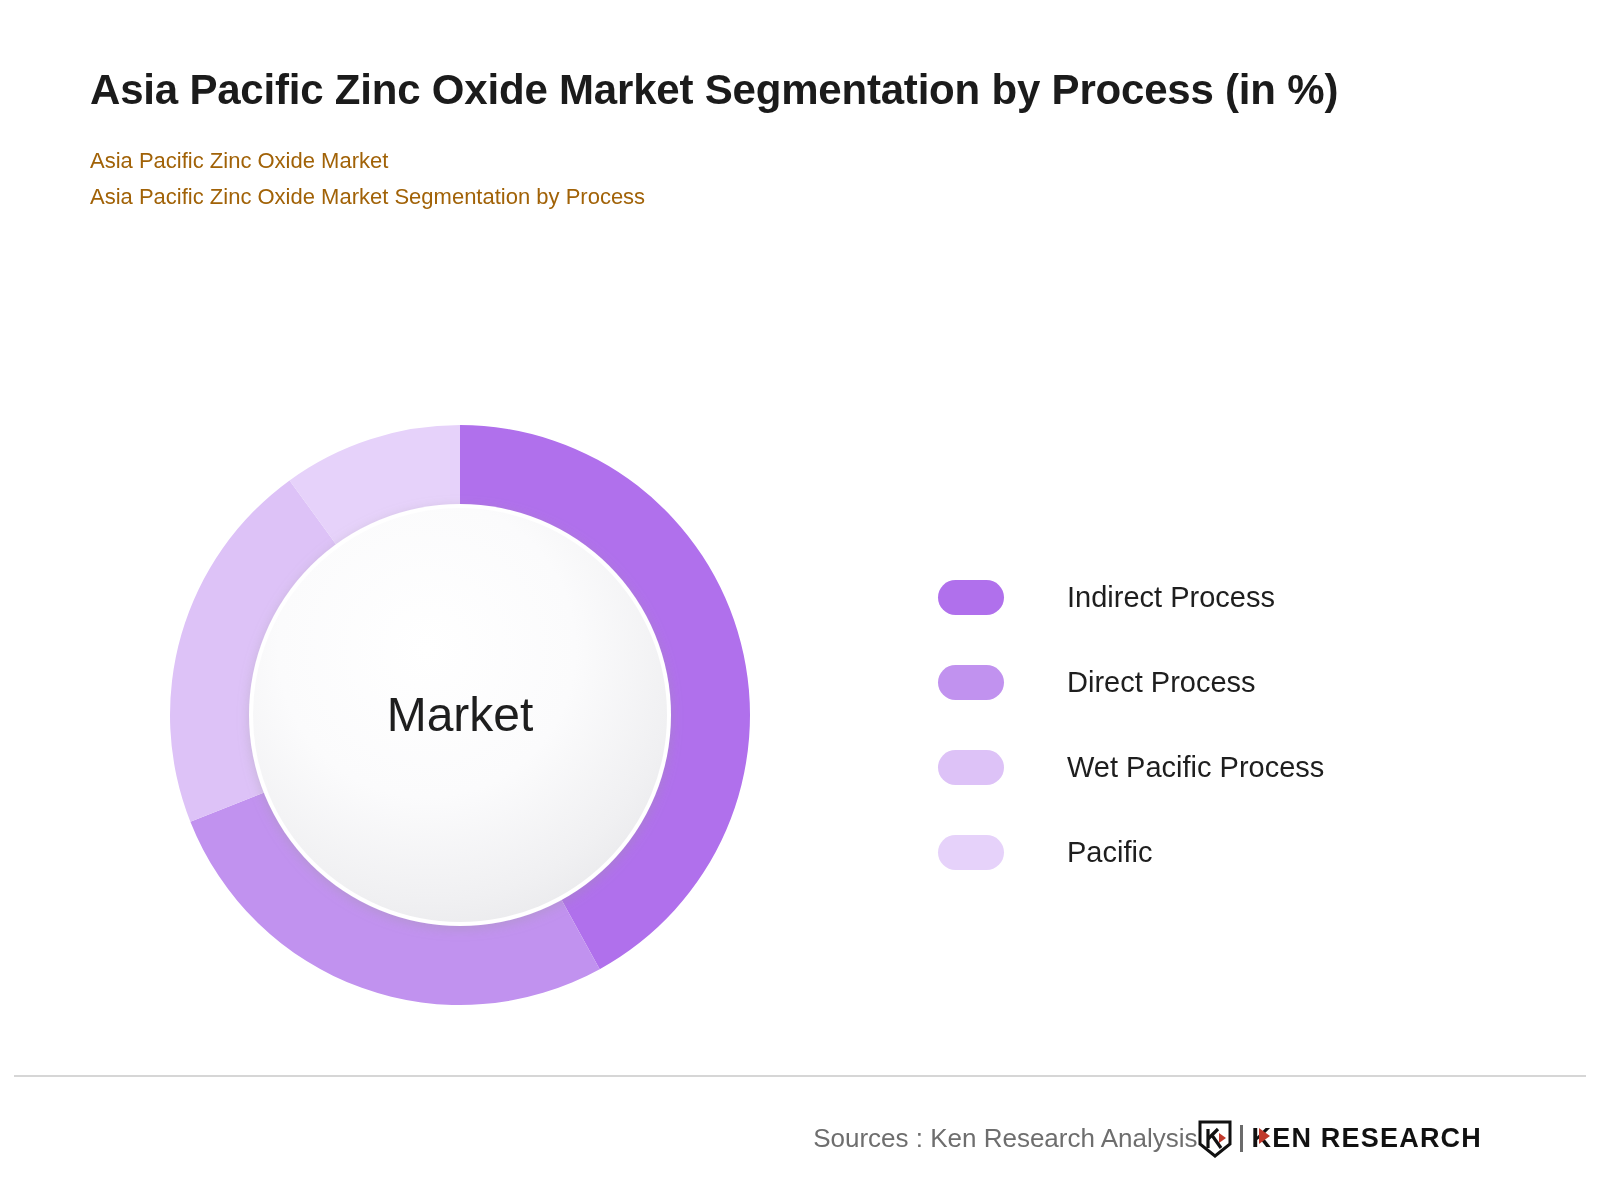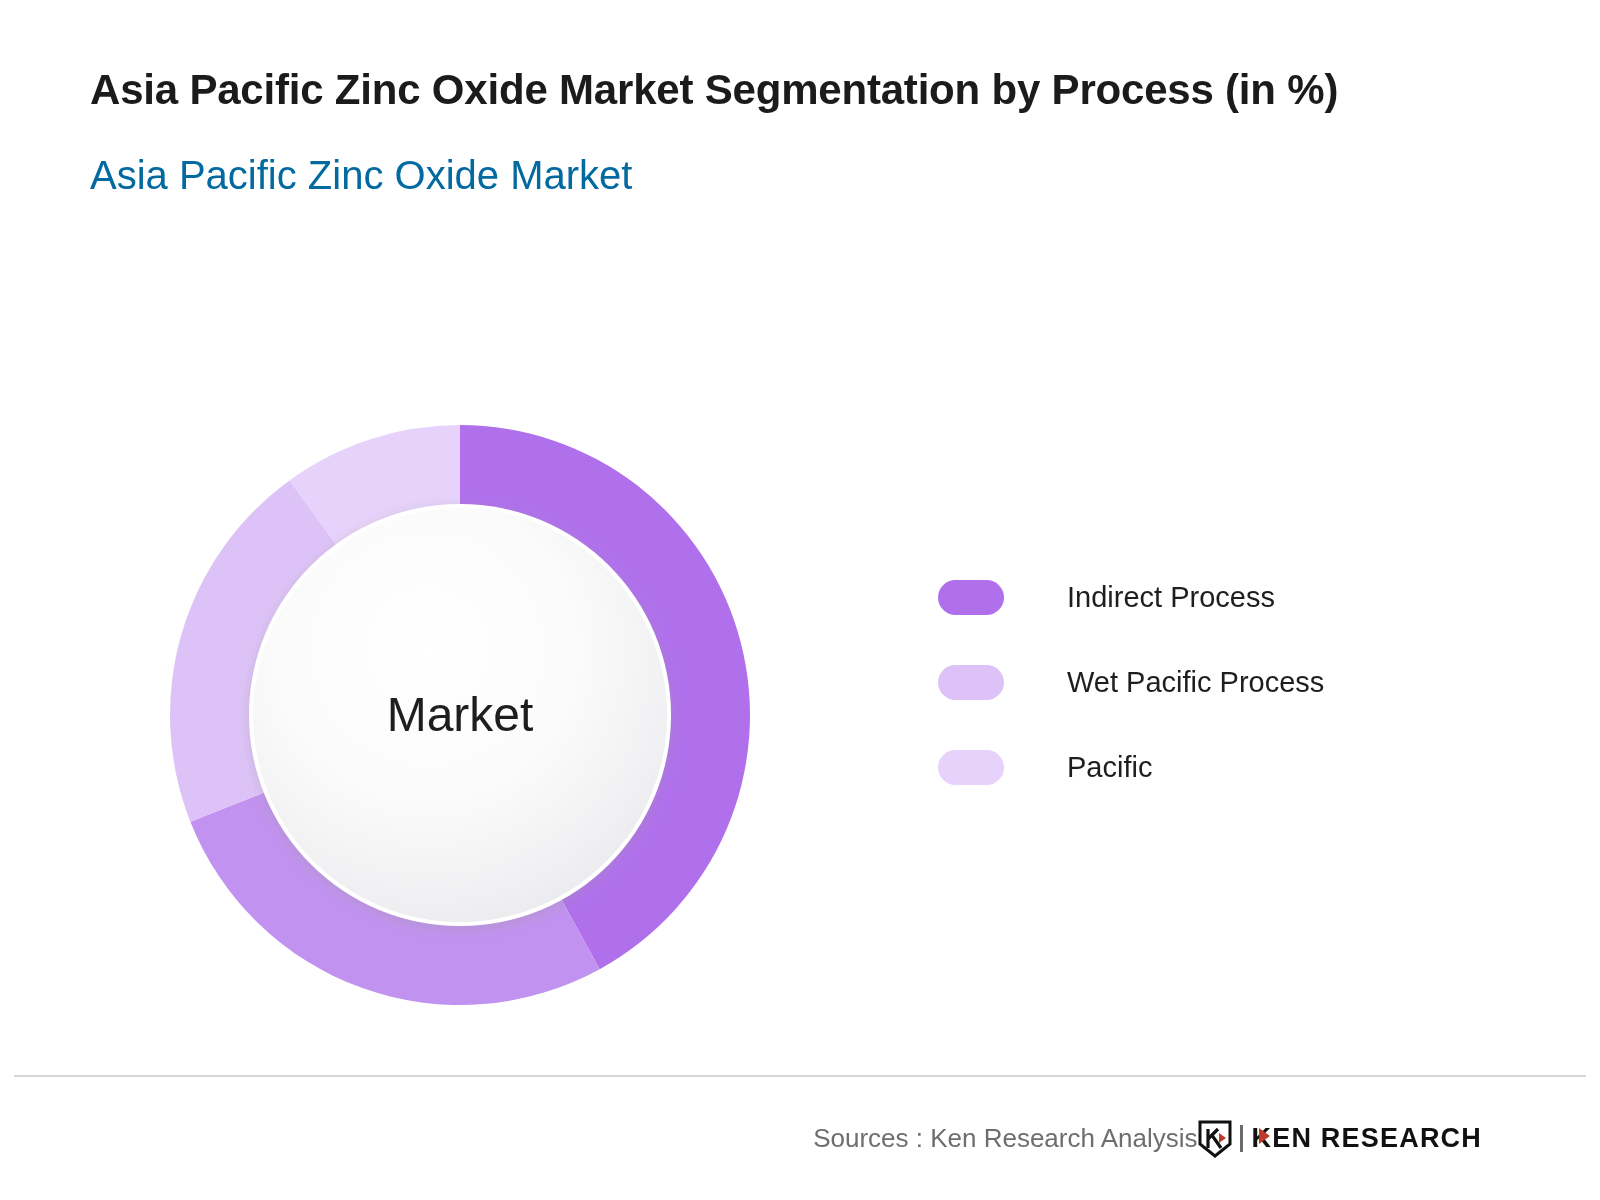--- a/index.html
+++ b/index.html
@@ -35,22 +35,22 @@
     line-height: 1.32;
     letter-spacing: -0.2px;
     max-width: 1430px;
   }
 
   .subtitle-block {
     margin-top: 26px;
   }
 
   .subtitle-line {
-    font-size: 40px;
-    color: #0369a1;
+    font-size: 22px;
+    color: #a16207;
     line-height: 1.62;
     font-weight: 400;
   }
 
   
   .chart-area {
     position: absolute;
     left: 0;
     top: 370px;
     width: 1600px;
@@ -197,20 +197,21 @@
 </style>
 </head>
 <body>
 
 <div class="page">
 
   <div class="header">
     <div class="chart-title">Asia Pacific Zinc Oxide Market Segmentation by Process (in %)</div>
     <div class="subtitle-block">
       <div class="subtitle-line">Asia Pacific Zinc Oxide Market</div>
+      <div class="subtitle-line">Asia Pacific Zinc Oxide Market Segmentation by Process</div>
     </div>
   </div>
 
   <div class="chart-area">
 
     <div class="donut-wrap">
       <svg class="donut-svg" viewBox="0 0 580 580">
         <defs>
           <radialGradient id="hubGrad" cx="42%" cy="34%" r="78%">
             <stop offset="0%" stop-color="#ffffff"></stop>
@@ -236,20 +237,24 @@
         <div class="cl-line">Market</div>
       </div>
     </div>
 
     <div class="legend" id="legend">
         <div class="legend-item">
           <div class="legend-swatch" style="background: rgb(176, 112, 236);"></div>
           <div class="legend-label">Indirect Process</div>
         </div>
         <div class="legend-item">
+          <div class="legend-swatch" style="background: rgb(193, 146, 239);"></div>
+          <div class="legend-label">Direct Process</div>
+        </div>
+        <div class="legend-item">
           <div class="legend-swatch" style="background: rgb(221, 194, 247);"></div>
           <div class="legend-label">Wet Pacific Process</div>
         </div>
         <div class="legend-item">
           <div class="legend-swatch" style="background: rgb(230, 210, 250);"></div>
           <div class="legend-label">Pacific</div>
         </div>
       </div>
   </div>
 

